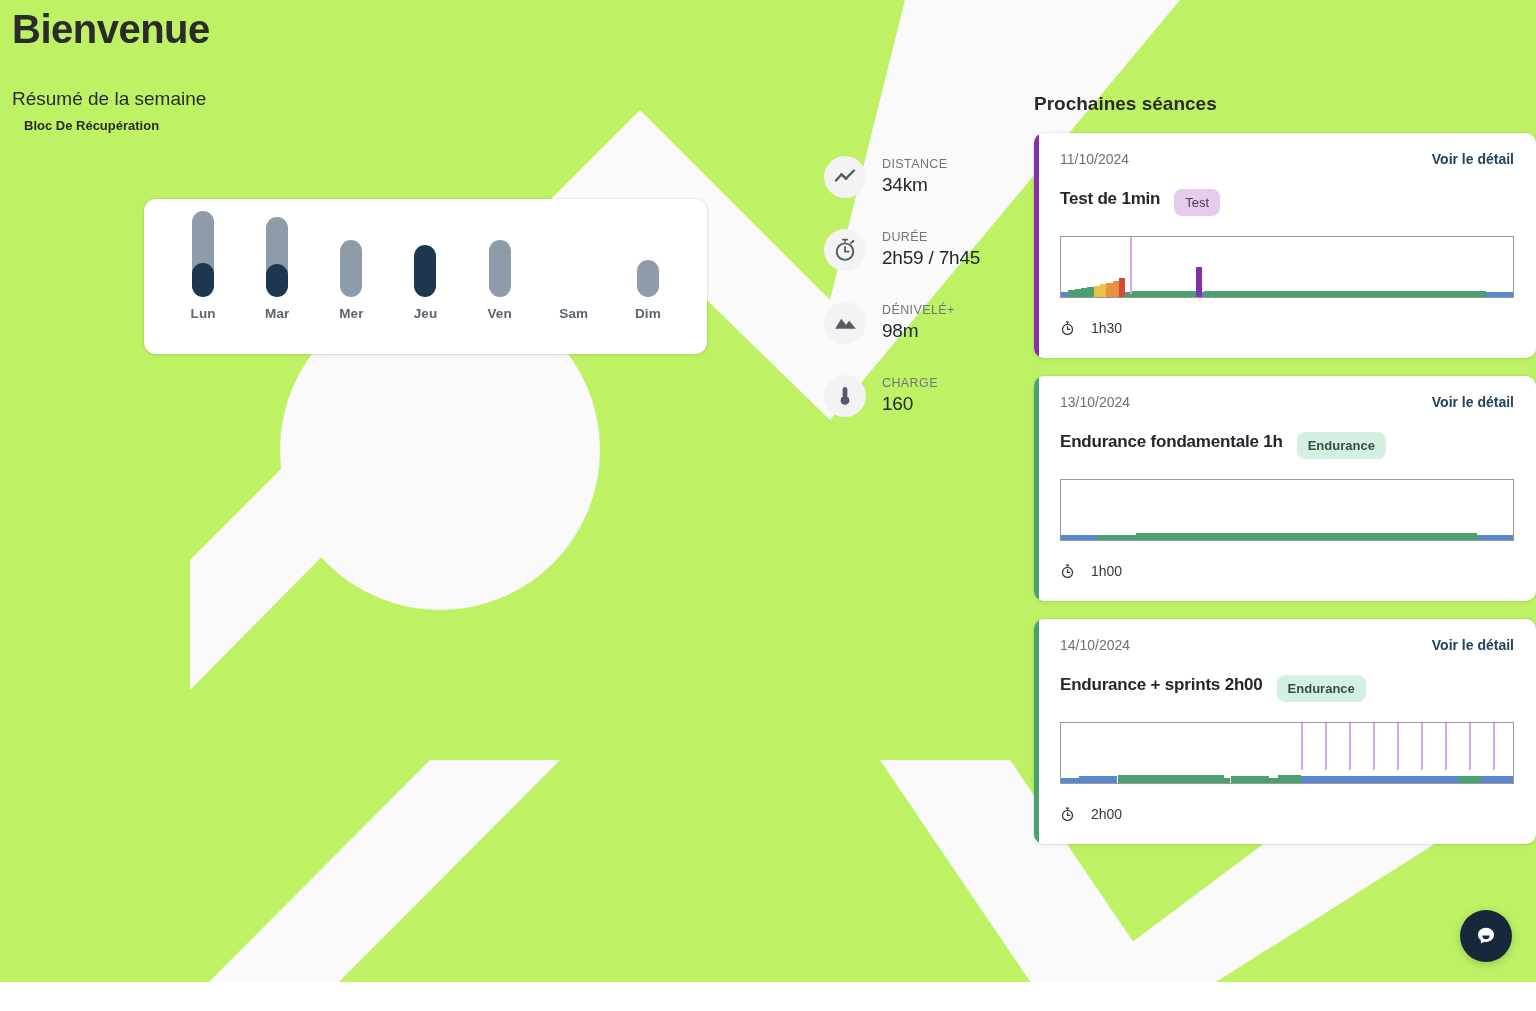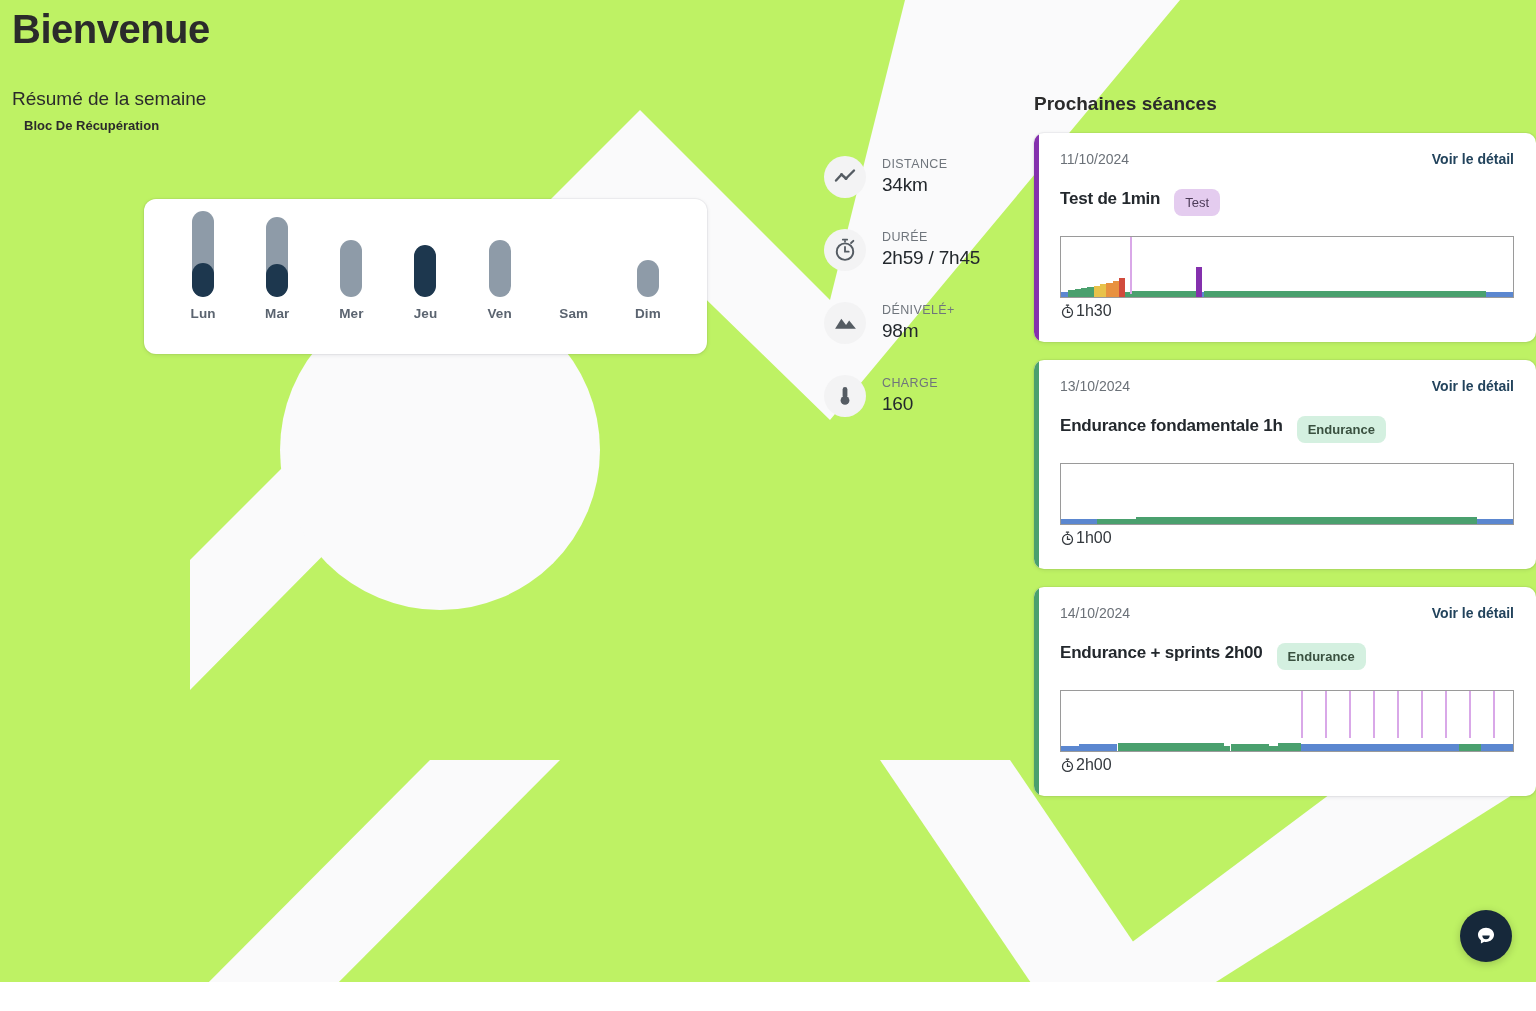--- a/index.html
+++ b/index.html
@@ -238,23 +238,23 @@
   }
   .prof-spike {
     position: absolute;
     bottom: 0;
     width: 6px;
     background: #8430ad;
   }
   .duration {
     display: flex;
     align-items: center;
-    gap: 1px;
-    margin-top: 4px;
-    font-size: 16px;
+    gap: 16px;
+    margin-top: 22px;
+    font-size: 14px;
     color: #33383d;
   }
   .duration svg { display: block; }
 
   
   .chat-fab {
     position: absolute;
     right: 24px;
     bottom: 20px;
     width: 52px; height: 52px;

